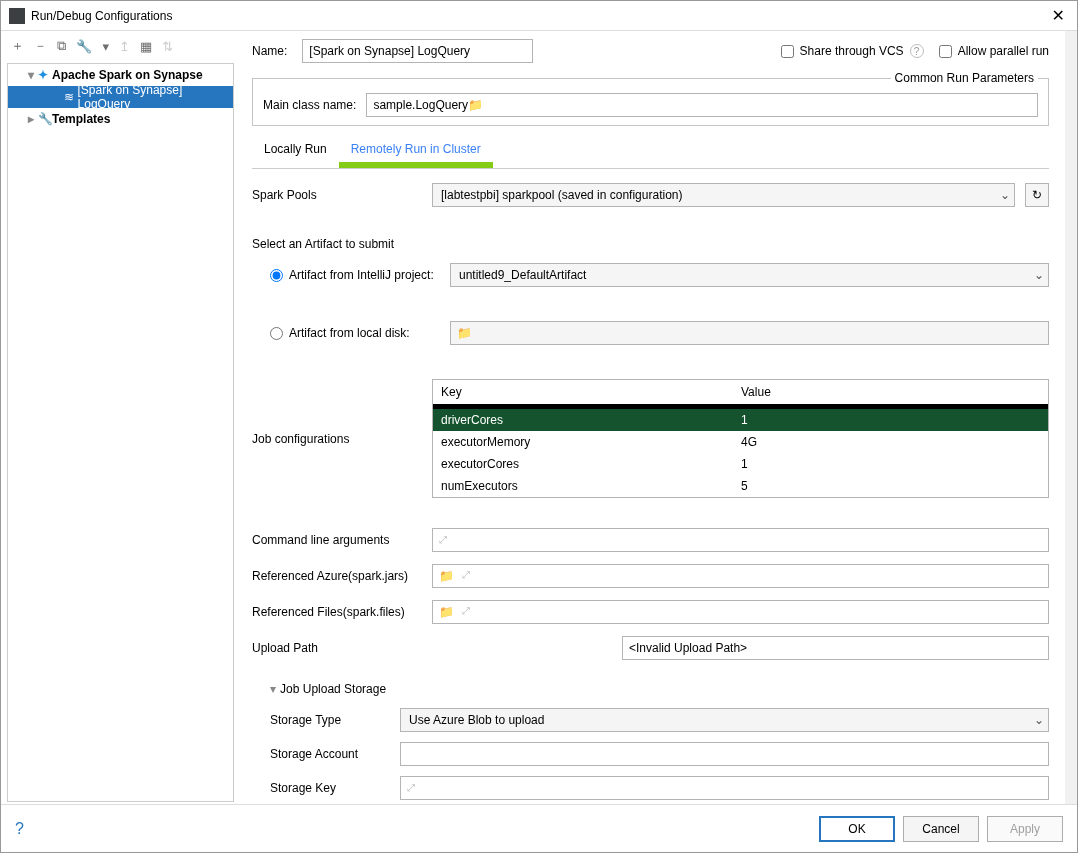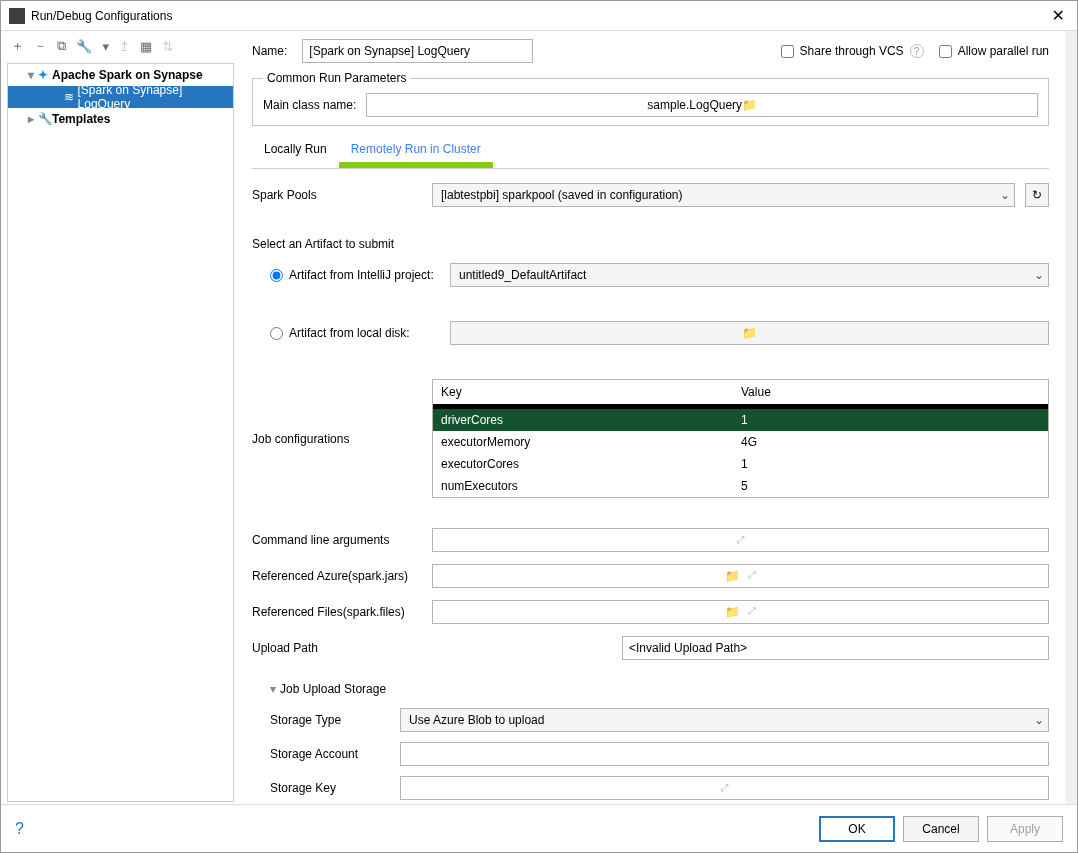--- a/index.html
+++ b/index.html
@@ -24,42 +24,42 @@
 .row label { white-space: nowrap; }
 input[type=text], .combo, .textlike {
   border: 1px solid #b4b4b4; height: 24px; padding: 0 6px; background: #fff; font-size: 12px;
 }
 .combo { background: #f5f5f5; display: flex; align-items: center; justify-content: space-between; padding: 0 4px 0 8px; }
 .combo .caret { color: #555; }
 .name-input { flex: 1; max-width: 450px; }
 .checkbox-group { display: flex; align-items: center; gap: 6px; }
 .help-icon { color: #999; border: 1px solid #bbb; border-radius: 50%; width: 14px; height: 14px; display: inline-flex; align-items: center; justify-content: center; font-size: 10px; }
 fieldset { border: 1px solid #c4c4c4; padding: 8px 10px; margin-bottom: 10px; }
-fieldset legend { padding: 0 4px; }
+fieldset legend { padding: 0 4px; text-align: right; }
 .tabs { display: flex; border-bottom: 1px solid #ccc; margin-top: 0; margin-bottom: 14px; }
 .tab { padding: 6px 12px; cursor: pointer; }
 .tab.active { border-bottom: 6px solid #84cc16; color: #3b82f6; }
 .form-grid { display: flex; flex-direction: column; gap: 12px; }
 .form-row { display: flex; align-items: center; gap: 10px; }
 .form-row > .lbl { width: 170px; }
 .form-row > .wide { flex: 1; }
 .btn-square { width: 24px; height: 24px; border: 1px solid #b4b4b4; background: #f5f5f5; display: flex; align-items: center; justify-content: center; cursor: pointer; }
 .indent { margin-left: 18px; }
 .radio-row { display: flex; align-items: center; gap: 6px; }
 .job-table { flex: 1; border: 1px solid #b4b4b4; }
 .job-table-head { display: flex; background: #fff; border-bottom: 5px solid #000000; justify-content: flex-end; }
 .job-table-head .col { padding: 5px 8px; }
 .job-table-body .trow { display: flex; }
 .job-table-body .trow .col { padding: 4px 8px; }
 .col-k { width: 300px; }
 .col-v { flex: 1; }
 .trow.selected { background: #14532d; color: #fff; }
 .folder-icon { color: #b4b4b4; }
 .expand-icon { color: #b4b4b4; font-size: 10px; }
-.input-with-icons { display: flex; flex: 1; border: 1px solid #b4b4b4; height: 24px; align-items: center; padding: 0 6px; background: #fff; justify-content: center; }
+.input-with-icons { display: flex; flex: 1; border: 1px solid #b4b4b4; height: 24px; align-items: center; padding: 0 6px; background: #fff; justify-content: flex-start; }
 .input-with-icons .icons { display: flex; gap: 8px; }
 .storage-section { margin-top: 10px; }
 .storage-header { display: flex; align-items: center; gap: 4px; margin-bottom: 12px; }
 .footer { height: 48px; display: flex; align-items: center; justify-content: space-between; border-top: 1px solid #ddd; padding: 0 14px; }
 .footer-left { color: #2675bf; font-size: 16px; }
 .footer-right { display: flex; gap: 8px; }
 .btn { width: 76px; height: 26px; border: 1px solid #adadad; background: #f5f5f5; cursor: pointer; }
 .btn.primary { border: 2px solid #2675bf; background: #fff; }
 .btn.disabled { color: #a0a0a0; background: #fafafa; }
 .scrollbar-right { width: 12px; background: #f1f1f1; }

